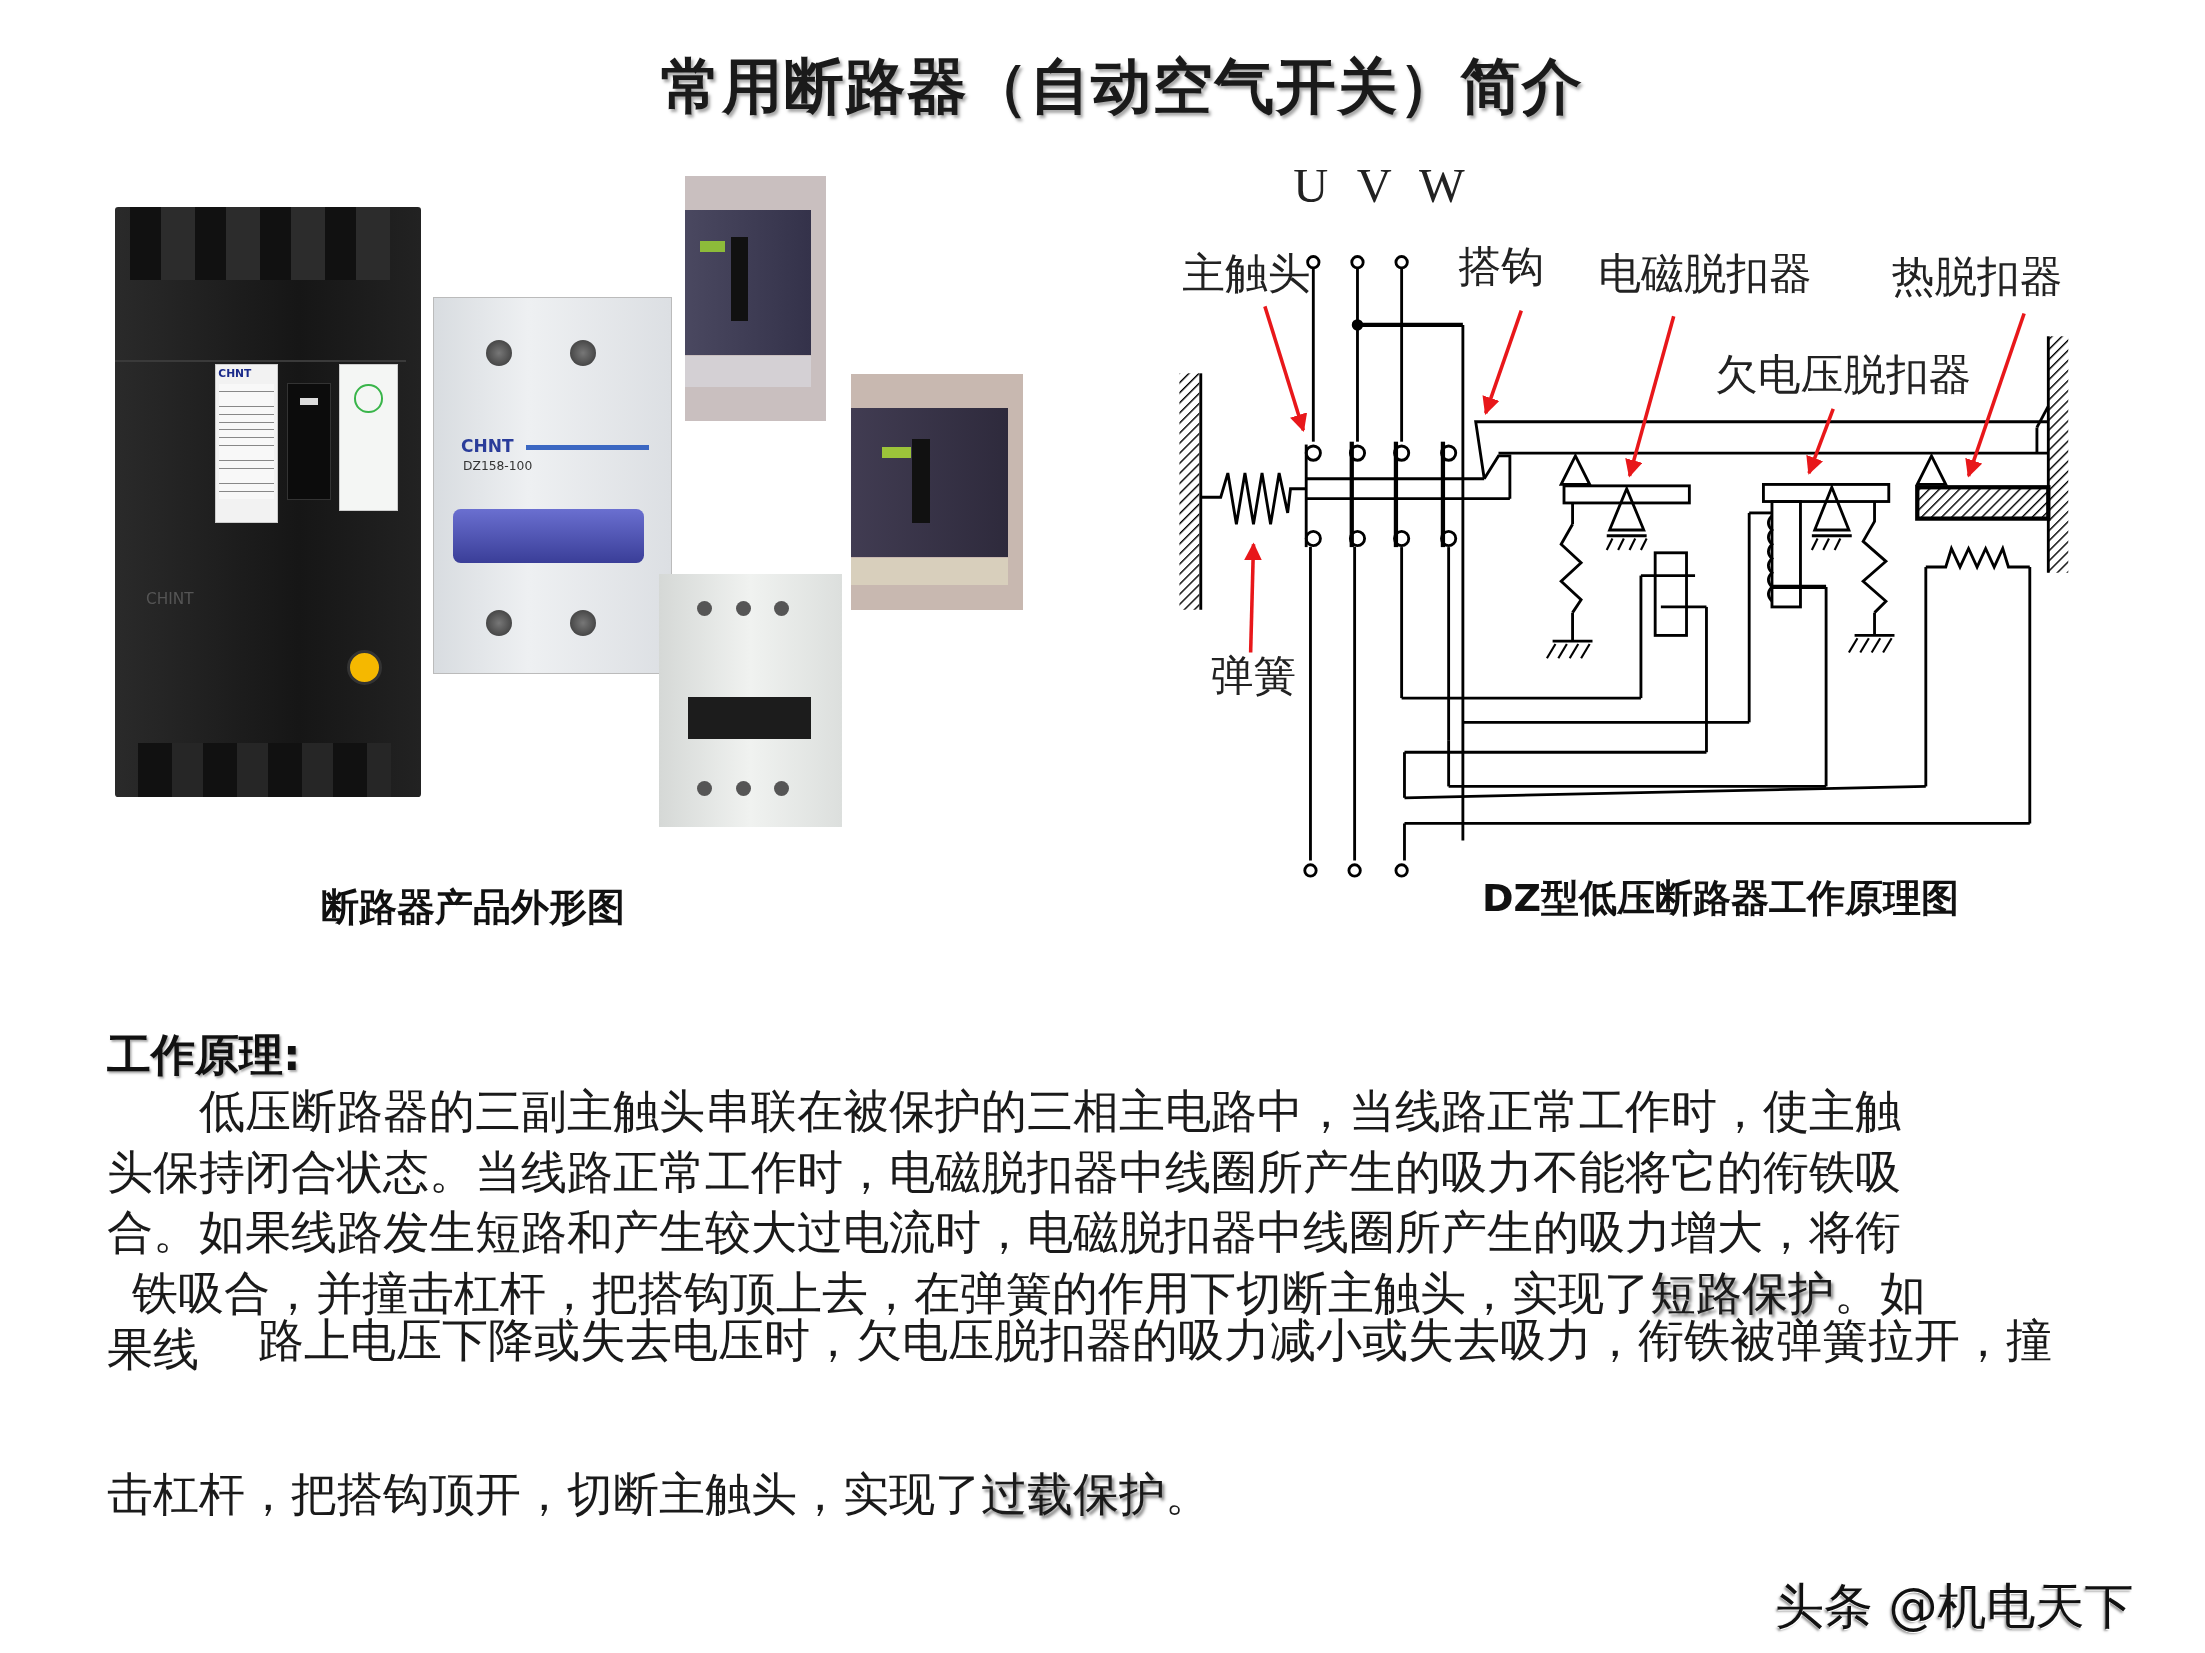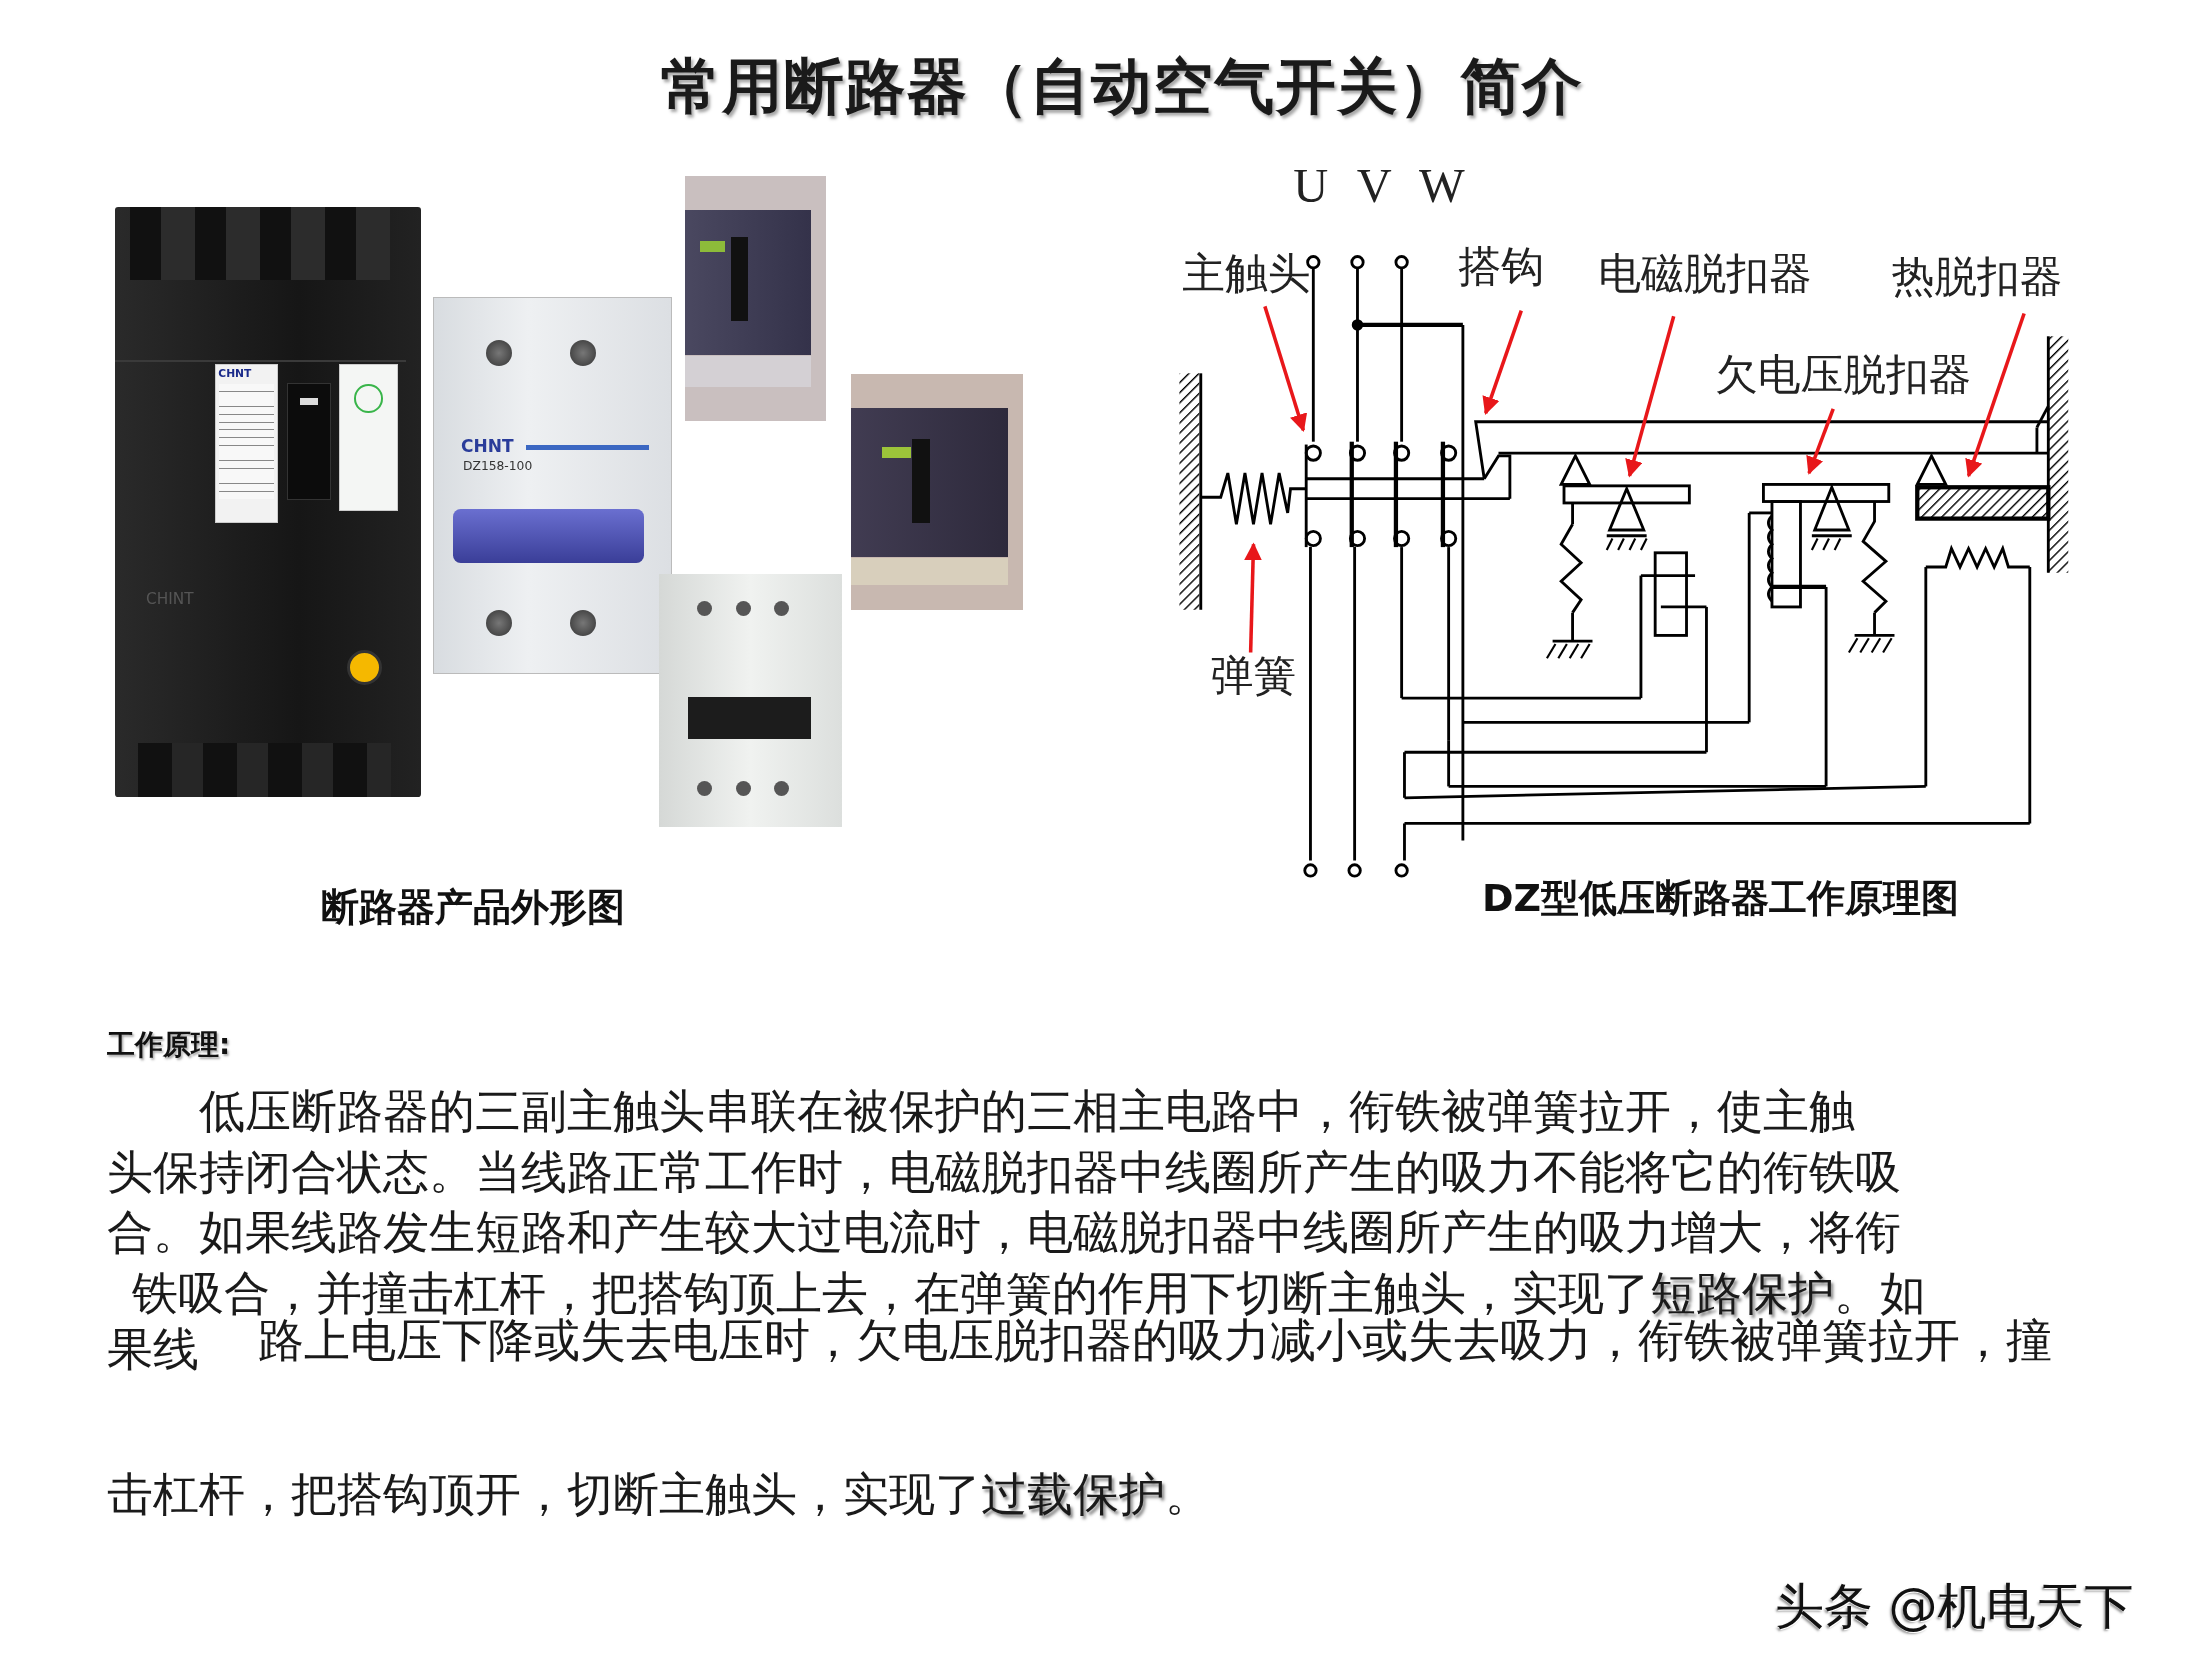--- a/index.html
+++ b/index.html
@@ -6,21 +6,21 @@
   body { width:2205px; height:1654px; position:relative; overflow:hidden;
          font-family: "DejaVu Serif", "Liberation Serif", serif; color:#111; }
   .abs { position:absolute; }
   .title { left:0; width:2244px; top:47px; text-align:center; font-size:60px; font-weight:bold;
            letter-spacing:1.5px; font-family:"DejaVu Sans", sans-serif; color:#1a1a1a;
            text-shadow: 2.3px 3.1px 3.1px rgba(0,0,0,0.35); }
   svg.diagram { position:absolute; left:0; top:0; width:2205px; height:1654px; }
   .dlabel { font-family:"DejaVu Sans", sans-serif; fill:#222; font-size:30px; }
   .uvw { font-family:"Liberation Serif", serif; font-size:34px; fill:#222; letter-spacing:6px; }
   .caption { font-size:38px; font-weight:bold; font-family:"DejaVu Sans", sans-serif; color:#111;margin-left:36px; }
-  .body-heading { left:107px; top:1026px; font-size:28px; font-weight:bold; font-family:"DejaVu Sans", sans-serif;
+  .body-heading { left:107px; top:1026px; font-size:44px; font-weight:bold; font-family:"DejaVu Sans", sans-serif;
                   text-shadow: 1.5px 2.3px 2.3px rgba(0,0,0,0.35); }
   .para { left:107px; width:1945px; font-size:46px; line-height:60px; font-family:"DejaVu Sans", sans-serif;
           color:#1a1a1a; white-space:nowrap; }
   .shadowed { text-shadow: 2.3px 3.1px 3.1px rgba(0,0,0,0.5); }
   .watermark { left:1775px; top:1574px; font-size:49px; font-family:"DejaVu Sans", sans-serif; color:#111;
                text-shadow: 0.8px 0.8px 0 #fff, -1.5px 1.5px 2.3px rgba(0,0,0,0.4); }
   .photo { position:absolute;padding-left:15px; }
 </style>
 </head>
 <body>
@@ -231,21 +231,21 @@
     <text x="1122" y="202" class="dlabel">电磁脱扣器</text>
     <text x="1328" y="204" class="dlabel">热脱扣器</text>
     <text x="1204" y="273" class="dlabel">欠电压脱扣器</text>
     <text x="850" y="484" class="dlabel">弹簧</text>
   </g>
 </svg>
 
 <div class="abs caption" style="left:1446px;top:873px;">DZ型低压断路器工作原理图</div>
 
 <div class="abs body-heading">工作原理:</div>
-<div class="abs para" style="top:1081px;">　　低压断路器的三副主触头串联在被保护的三相主电路中，衔铁被弹簧拉开，使主触</div>
+<div class="abs para" style="top:1081px;">　　低压断路器的三副主触头串联在被保护的三相主电路中，当线路正常工作时，使主触</div>
 <div class="abs para" style="top:1142px;">头保持闭合状态。当线路正常工作时，电磁脱扣器中线圈所产生的吸力不能将它的衔铁吸</div>
 <div class="abs para" style="top:1202px;">合。如果线路发生短路和产生较大过电流时，电磁脱扣器中线圈所产生的吸力增大，将衔</div>
 <div class="abs para" style="top:1263px;margin-left:25px;"><span>铁吸合，并撞击杠杆，把搭钩顶上去，在弹簧的作用下切断主触头，实现了</span><span class="shadowed">短路保护</span><span>。如</span></div>
 <div class="abs para" style="top:1319px;">果线</div>
 <div class="abs para" style="top:1310px;text-align:right;">路上电压下降或失去电压时，欠电压脱扣器的吸力减小或失去吸力，衔铁被弹簧拉开，撞</div>
 <div class="abs para" style="top:1464px;"><span>击杠杆，把搭钩顶开，切断主触头，实现了</span><span class="shadowed">过载保护</span><span>。</span></div>
 
 <div class="abs watermark">头条 @机电天下</div>
 
 

